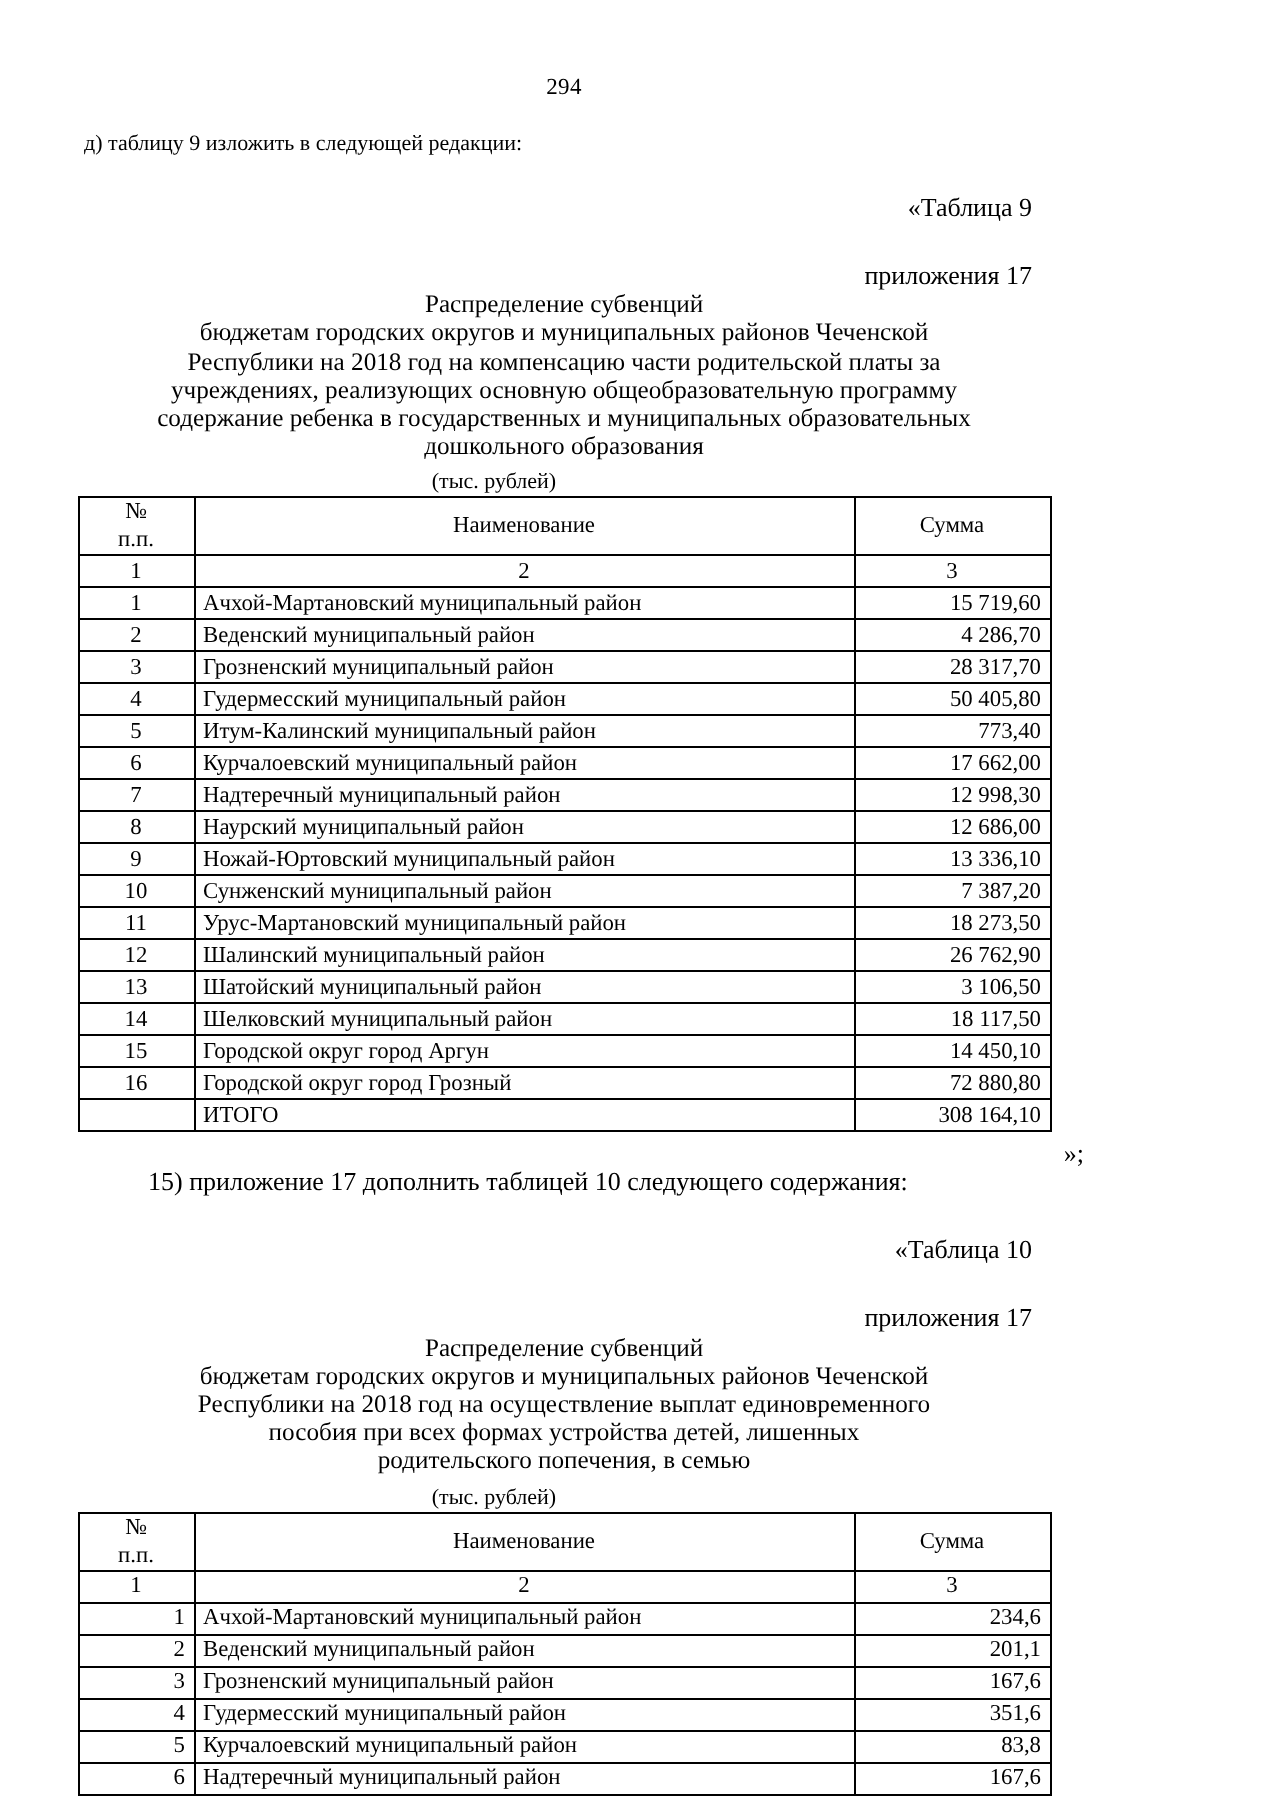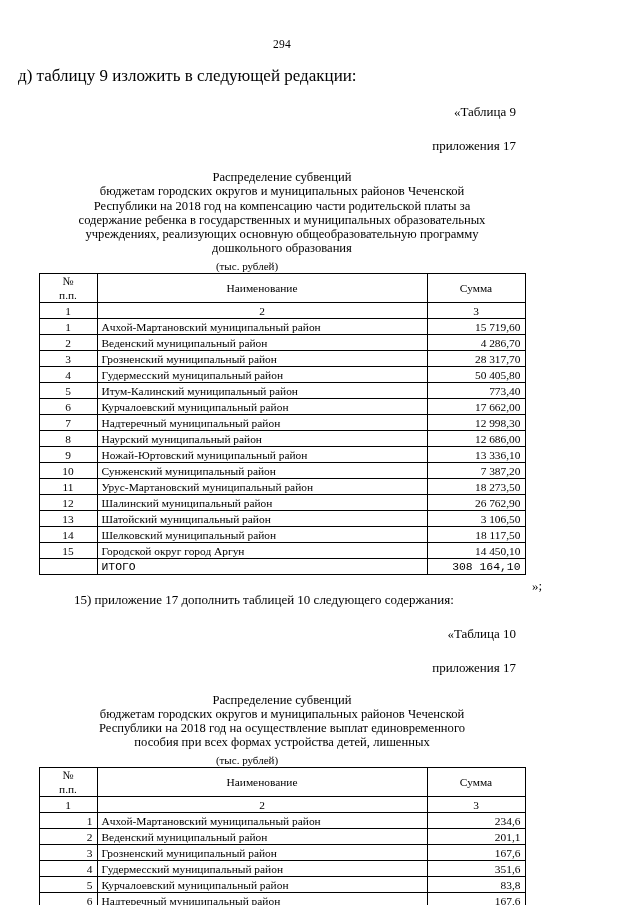--- a/index.html
+++ b/index.html
@@ -25,35 +25,34 @@
 
   .page-number {
     text-align: center;
     font-size: 11.5px;
     margin-top: 38px;
     letter-spacing: 0.2px;
   }
 
   .para-intro {
     margin-top: 16px;
-    margin-left: 18px;
-    font-size: 17px;
+    margin-left: 42px;
+    font-size: 11px;
   }
 
   .table-caption-right {
     text-align: right;
     margin-right: 48px;
     margin-top: 12px;
     font-size: 13px;
     line-height: 1.12;
   }
   .table-caption-right .line { display: block; margin-top: 19px; }
 
   .doc-title {
-    margin-top: 17px;
     text-align: center;
     font-size: 12.6px;
     line-height: 1.13;
     padding-left: 46px;
     padding-right: 46px;
   }
   .doc-title .line { display: block; white-space: nowrap; }
 
   .units {
     text-align: center;
@@ -100,21 +99,20 @@
   }
 
   .c-num-center { text-align: center; }
   .c-num-right  { text-align: right; padding-right: 6px; }
   .c-name { text-align: left; padding-left: 6px; }
   .c-sum  { text-align: right; padding-right: 6px; }
 
   .total-row td {
     font-weight: bold;
     height: 16px;
-    font-family: Liberation Mono, monospace;
   }
 
   .closing-quote {
     text-align: right;
     margin-right: 22px;
     margin-top: 3px;
     font-size: 13px;
     height: 14px;
   }
 
@@ -134,22 +132,22 @@
 
   <div class="table-caption-right">
     <span class="line">«Таблица 9</span>
     <span class="line">приложения 17</span>
   </div>
 
   <div class="doc-title">
     <span class="line">Распределение субвенций</span>
     <span class="line">бюджетам городских округов и муниципальных районов Чеченской</span>
     <span class="line">Республики на 2018 год на компенсацию части родительской платы за</span>
+    <span class="line">учреждениях, реализующих основную общеобразовательную программу</span>
     <span class="line">содержание ребенка в государственных и муниципальных образовательных</span>
-    <span class="line">учреждениях, реализующих основную общеобразовательную программу</span>
     <span class="line">дошкольного образования</span>
   </div>
 
   <div class="units">(тыс. рублей)</div>
 
   <table class="grid">
     <colgroup>
       <col class="col-num">
         <col class="col-name">
         <col class="col-sum">
@@ -237,20 +235,25 @@
       <tr>
         <td class="c-num-center">14</td>
         <td class="c-name">Шелковский муниципальный район</td>
         <td class="c-sum">18 117,50</td>
       </tr>
       <tr>
         <td class="c-num-center">15</td>
         <td class="c-name">Городской округ город Аргун</td>
         <td class="c-sum">14 450,10</td>
       </tr>
+      <tr>
+        <td class="c-num-center">16</td>
+        <td class="c-name">Городской округ город Грозный</td>
+        <td class="c-sum">72 880,80</td>
+      </tr>
 
       <tr class="total-row">
         <td class="c-num-center"></td>
         <td class="c-name">ИТОГО</td>
         <td class="c-sum">308 164,10</td>
       </tr>
     </tbody>
   </table>
 
   <div class="closing-quote">»;</div>
@@ -260,20 +263,21 @@
   <div class="table-caption-right">
     <span class="line">«Таблица 10</span>
     <span class="line">приложения 17</span>
   </div>
 
   <div class="doc-title">
     <span class="line">Распределение субвенций</span>
     <span class="line">бюджетам городских округов и муниципальных районов Чеченской</span>
     <span class="line">Республики на 2018 год на осуществление выплат единовременного</span>
     <span class="line">пособия при всех формах устройства детей, лишенных</span>
+    <span class="line">родительского попечения, в семью</span>
   </div>
 
   <div class="units">(тыс. рублей)</div>
 
   <table class="grid">
     <colgroup>
       <col class="col-num">
         <col class="col-name">
         <col class="col-sum">
     </colgroup>

